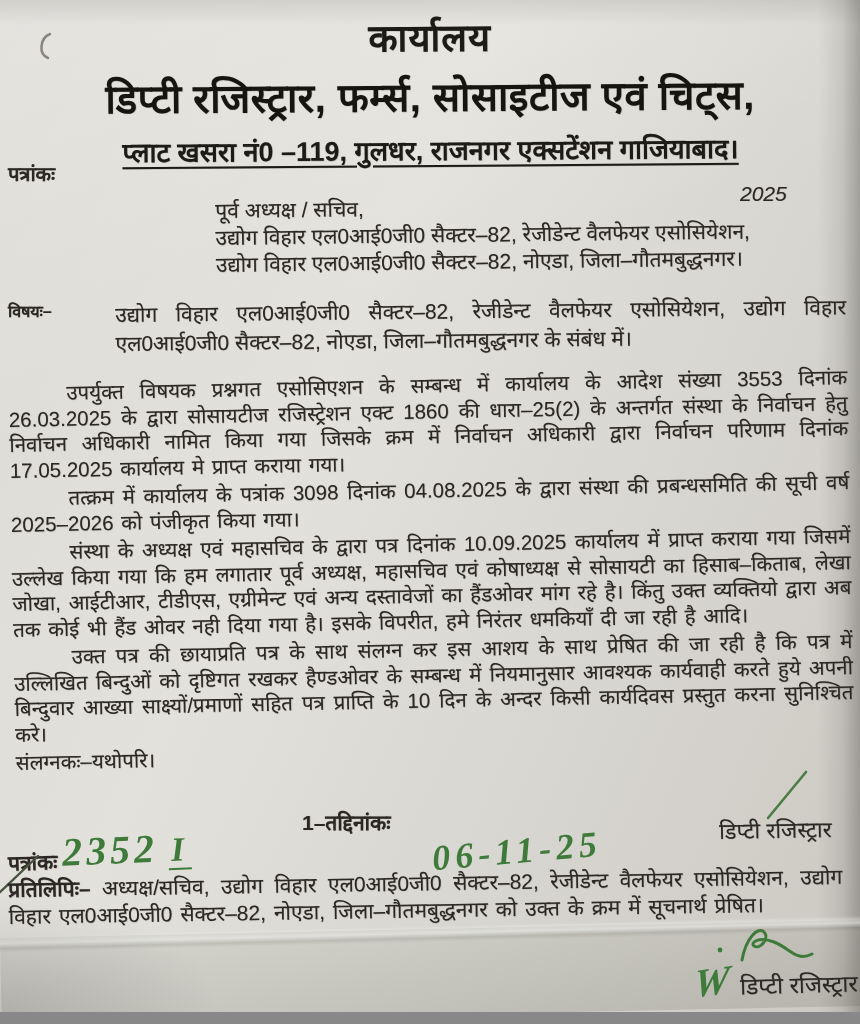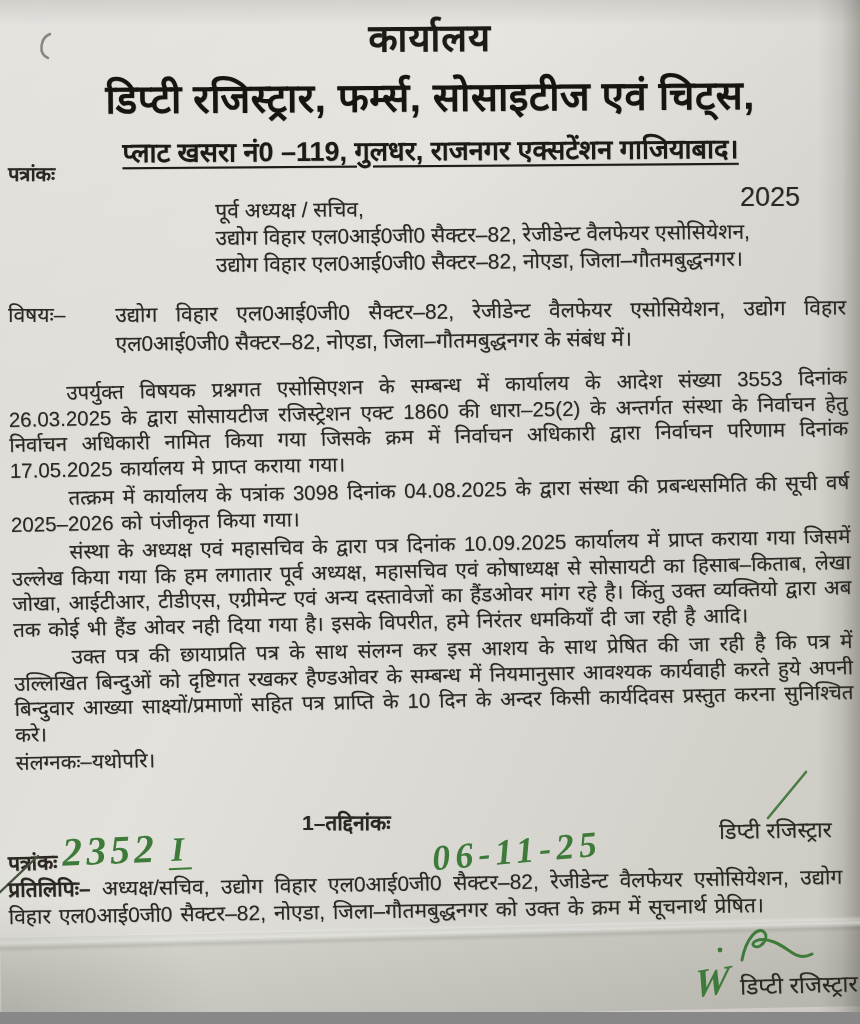--- a/index.html
+++ b/index.html
@@ -16,26 +16,26 @@
   .txt{position:absolute;}
   .scan{text-shadow:0.4px 0.4px 0.7px rgba(70,64,58,0.45);}
   
   .hdr{left:0;right:0;top:10px;text-align:center;transform:rotate(-0.4deg);}
   .h-office{font-size:38px;font-weight:700;letter-spacing:1px;color:#1d1b18;}
   .h-title{font-size:40px;font-weight:700;margin-top:6px;color:#171512;letter-spacing:0.5px;}
   .h-addr{font-size:27px;font-weight:700;margin-top:8px;color:#1d1b18;text-decoration:underline;text-underline-offset:5px;}
   
   .ref-label{left:8px;top:160px;font-size:20px;font-weight:700;}
   .ref-number{left:238px;top:162px;font-size:20px;}
-  .ref-year{left:740px;top:182px;font-size:27px;}
+  .ref-year{left:740px;top:182px;font-size:21px;font-style:italic;}
   
   .addressee{left:215px;top:197px;font-size:21px;line-height:27px;transform:rotate(-0.7deg);transform-origin:left top;}
   .addressee span{display:block;}
   
-  .subject-label{left:8px;top:300px;font-size:21px;font-weight:400;}
+  .subject-label{left:8px;top:300px;font-size:16px;font-weight:700;}
   .subject-text{left:115px;right:14px;top:300px;font-size:21px;line-height:29px;text-align:justify;transform:rotate(-0.6deg);transform-origin:left top;}
   
   .body-block{left:8px;right:13px;top:381px;transform:rotate(-1.15deg);transform-origin:left top;}
   .body-block p{margin:0 0 3px 0;font-size:20.5px;line-height:25.5px;text-align:justify;text-indent:58px;word-spacing:2px;}
   .enclosure{margin-top:2px;font-size:21px;text-indent:0 !important;text-align:left !important;}
   
   .sig1{right:28px;top:814px;font-size:22px;transform:rotate(-1deg);}
   .slash1{left:758px;top:768px;}
   
   .f-patrank{left:8px;top:848px;font-size:21px;font-weight:700;transform:rotate(-2deg);}

